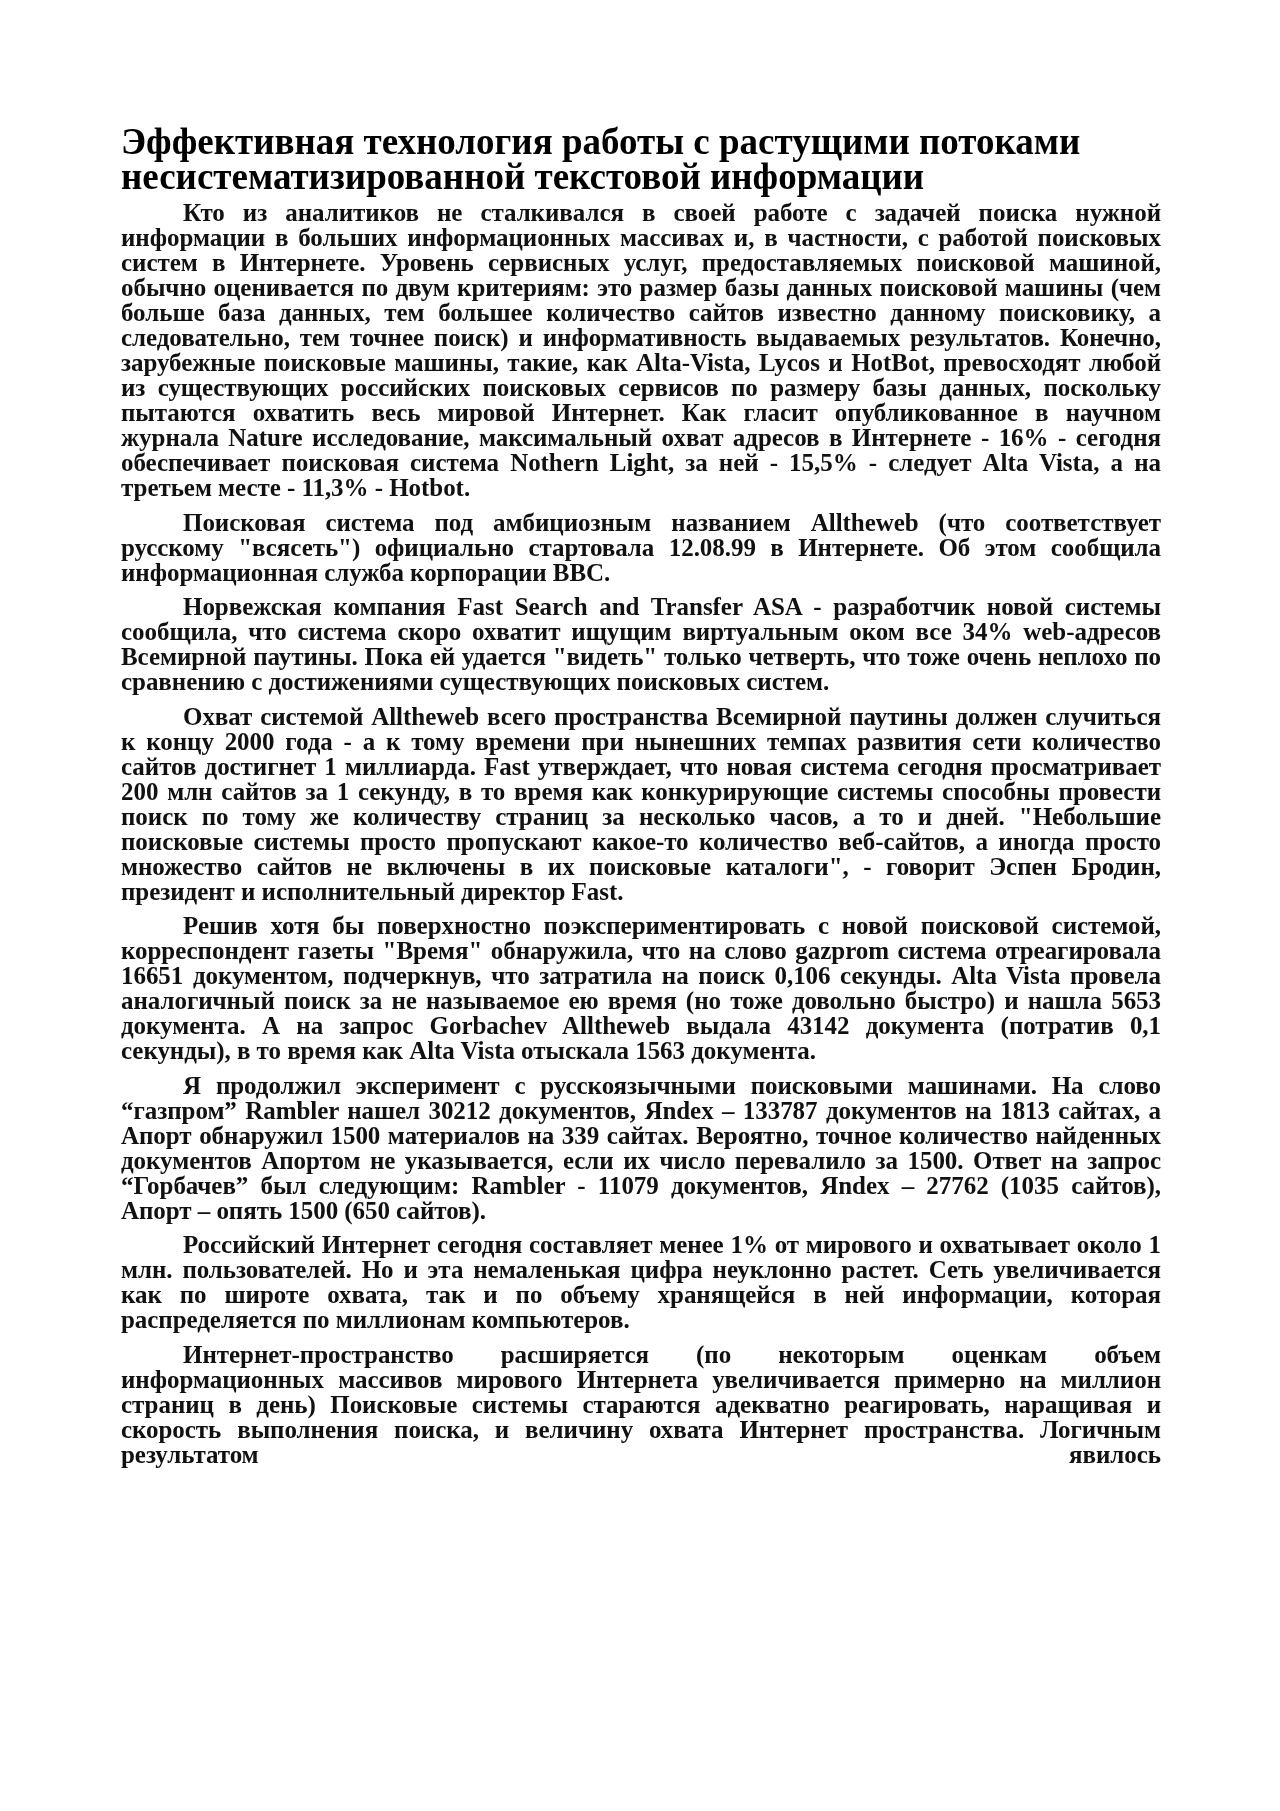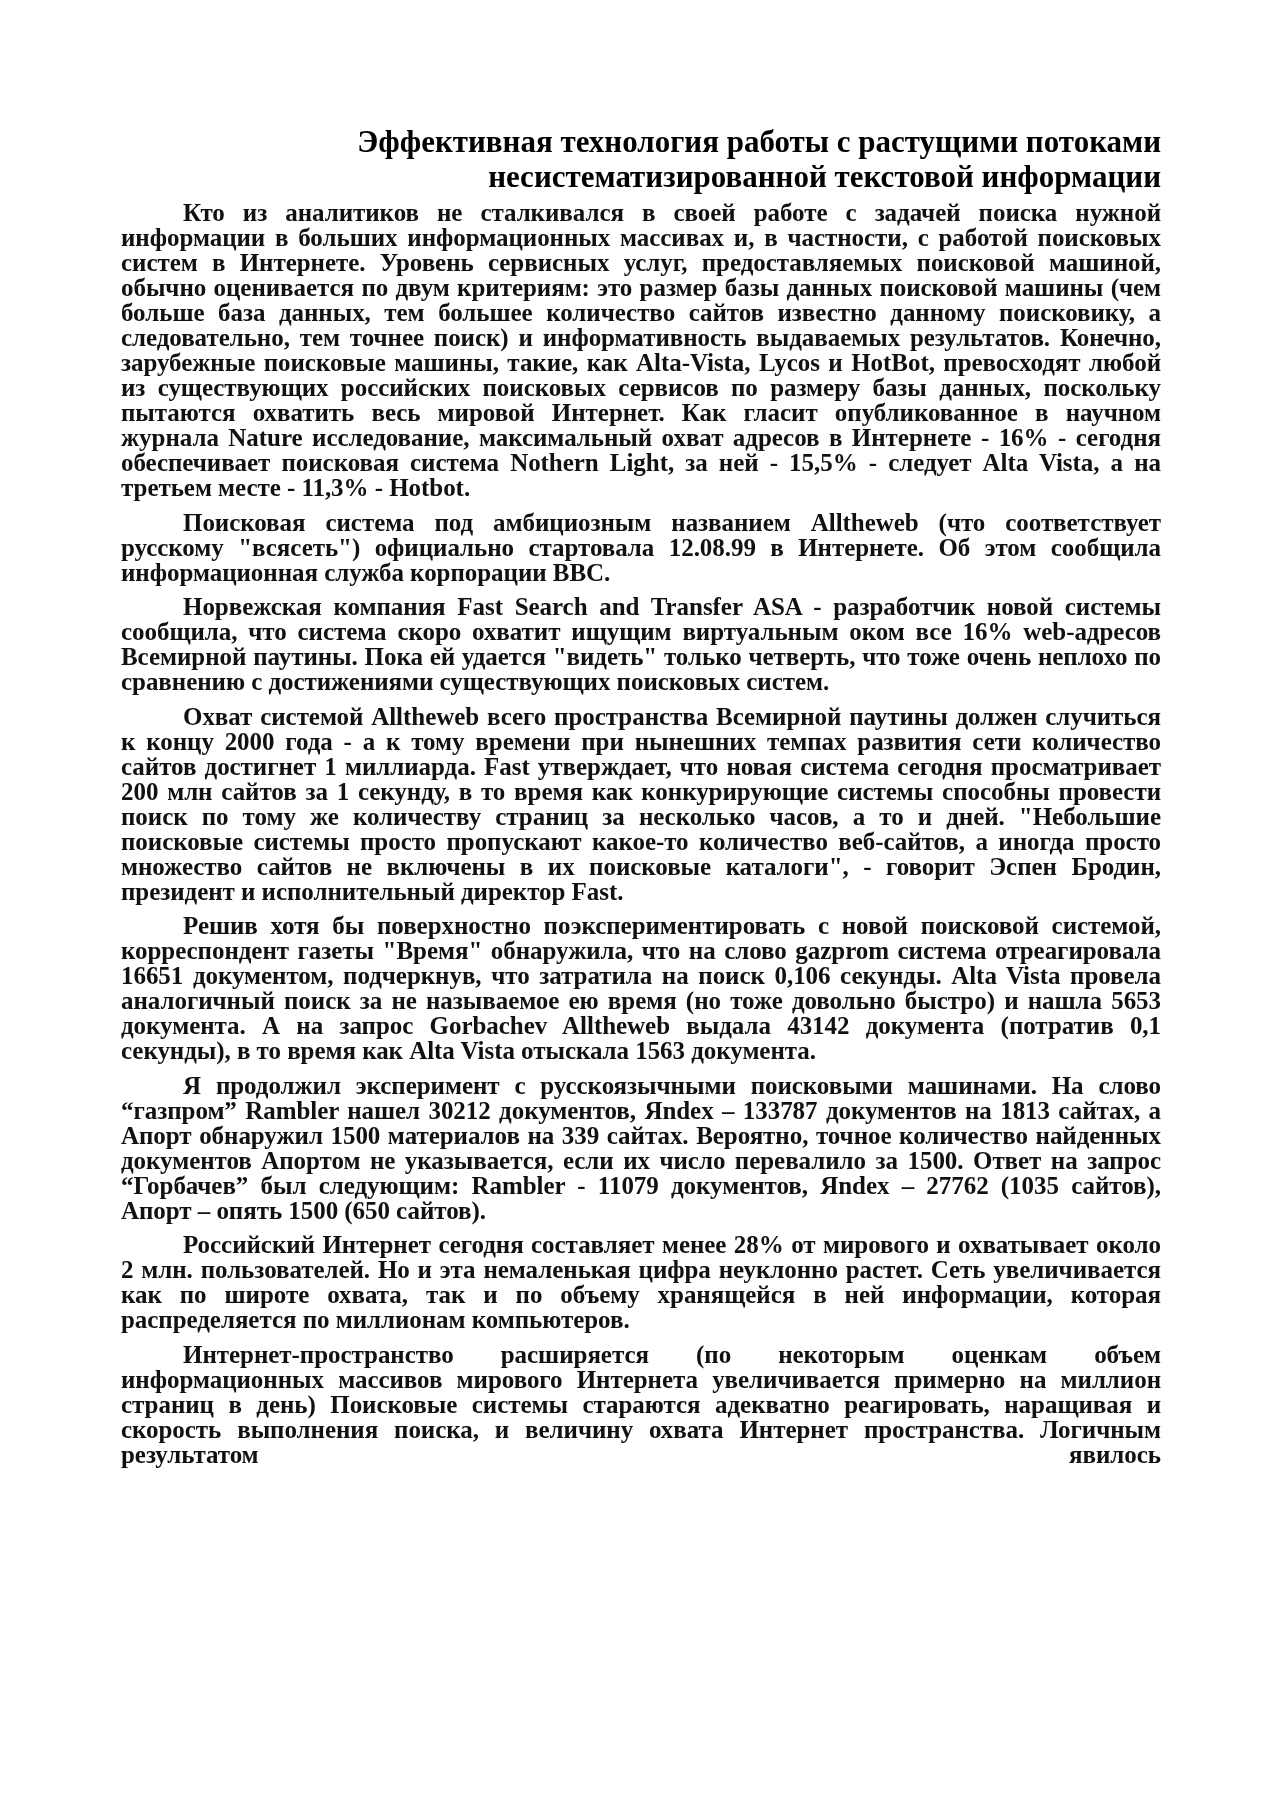--- a/index.html
+++ b/index.html
@@ -12,23 +12,23 @@
     color: #111111;
   }
   .page {
     position: absolute;
     left: 121px;
     top: 124px;
     width: 1040px;
   }
   .title {
     margin: 0 0 6px 0;
-    text-align: right;
+    text-align: left;
     font-weight: bold;
-    font-size: 31px;
+    font-size: 37px;
     line-height: 35px;
     color: #000;
   }
   .para {
     margin: 0 0 9.5px 0;
     text-indent: 62px;
     text-align: justify;
     font-size: 25px;
     line-height: 25px;
     letter-spacing: -0.05px;
@@ -38,19 +38,19 @@
     text-align-last: justify;
   }
 </style>
 </head>
 <body>
 
 <div class="page">
   <h1 class="title">Эффективная технология работы с растущими потоками несистематизированной текстовой информации</h1>
   <p class="para">Кто из аналитиков не сталкивался в своей работе с задачей поиска нужной информации в больших информационных массивах и, в частности, с работой поисковых систем в Интернете. Уровень сервисных услуг, предоставляемых поисковой машиной, обычно оценивается по двум критериям: это размер базы данных поисковой машины (чем больше база данных, тем большее количество сайтов известно данному поисковику, а следовательно, тем точнее поиск) и информативность выдаваемых результатов. Конечно, зарубежные поисковые машины, такие, как Alta-Vista, Lycos и HotBot, превосходят любой из существующих российских поисковых сервисов по размеру базы данных, поскольку пытаются охватить весь мировой Интернет. Как гласит опубликованное в научном журнала Nature исследование, максимальный охват адресов в Интернете - 16% - сегодня обеспечивает поисковая система Nothern Light, за ней - 15,5% - следует Alta Vista, а на третьем месте - 11,3% - Hotbot.</p>
   <p class="para">Поисковая система под амбициозным названием Alltheweb (что соответствует русскому "всясеть") официально стартовала 12.08.99 в Интернете. Об этом сообщила информационная служба корпорации BBC.</p>
-  <p class="para">Норвежская компания Fast Search and Transfer ASA - разработчик новой системы сообщила, что система скоро охватит ищущим виртуальным оком все 16% web-адресов Всемирной паутины. Пока ей удается "видеть" только четверть, что тоже очень неплохо по сравнению с достижениями существующих поисковых систем.</p>
+  <p class="para">Норвежская компания Fast Search and Transfer ASA - разработчик новой системы сообщила, что система скоро охватит ищущим виртуальным оком все 34% web-адресов Всемирной паутины. Пока ей удается "видеть" только четверть, что тоже очень неплохо по сравнению с достижениями существующих поисковых систем.</p>
   <p class="para">Охват системой Alltheweb всего пространства Всемирной паутины должен случиться к концу 2000 года - а к тому времени при нынешних темпах развития сети количество сайтов достигнет 1 миллиарда. Fast утверждает, что новая система сегодня просматривает 200 млн сайтов за 1 секунду, в то время как конкурирующие системы способны провести поиск по тому же количеству страниц за несколько часов, а то и дней. "Небольшие поисковые системы просто пропускают какое-то количество веб-сайтов, а иногда просто множество сайтов не включены в их поисковые каталоги", - говорит Эспен Бродин, президент и исполнительный директор Fast.</p>
   <p class="para">Решив хотя бы поверхностно поэкспериментировать с новой поисковой системой, корреспондент газеты "Время" обнаружила, что на слово gazprom система отреагировала 16651 документом, подчеркнув, что затратила на поиск 0,106 секунды. Alta Vista провела аналогичный поиск за не называемое ею время (но тоже довольно быстро) и нашла 5653 документа. А на запрос Gorbachev Alltheweb выдала 43142 документа (потратив 0,1 секунды), в то время как Alta Vista отыскала 1563 документа.</p>
   <p class="para">Я продолжил эксперимент с русскоязычными поисковыми машинами. На слово “газпром” Rambler нашел 30212 документов, Яndex – 133787 документов на 1813 сайтах, а Апорт обнаружил 1500 материалов на 339 сайтах. Вероятно, точное количество найденных документов Апортом не указывается, если их число перевалило за 1500. Ответ на запрос “Горбачев” был следующим: Rambler - 11079 документов, Яndex – 27762 (1035 сайтов), Апорт – опять 1500 (650 сайтов).</p>
-  <p class="para">Российский Интернет сегодня составляет менее 28% от мирового и охватывает около 2 млн. пользователей. Но и эта немаленькая цифра неуклонно растет. Сеть увеличивается как по широте охвата, так и по объему хранящейся в ней информации, которая распределяется по миллионам компьютеров.</p>
+  <p class="para">Российский Интернет сегодня составляет менее 1% от мирового и охватывает около 1 млн. пользователей. Но и эта немаленькая цифра неуклонно растет. Сеть увеличивается как по широте охвата, так и по объему хранящейся в ней информации, которая распределяется по миллионам компьютеров.</p>
   <p class="para last">Интернет-пространство расширяется (по некоторым оценкам объем информационных массивов мирового Интернета увеличивается примерно на миллион страниц в день) Поисковые системы стараются адекватно реагировать, наращивая и скорость выполнения поиска, и величину охвата Интернет пространства. Логичным результатом явилось</p>
 </div>
 
 </body></html>

